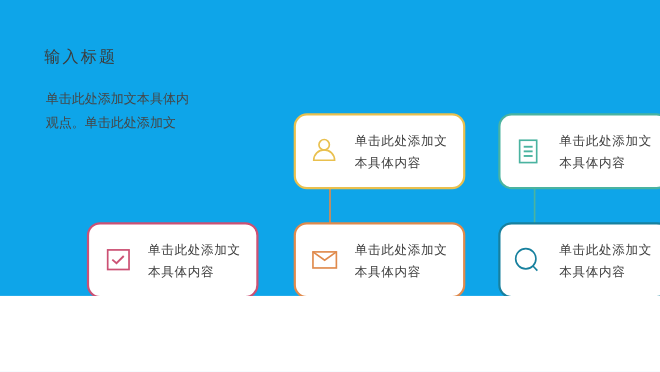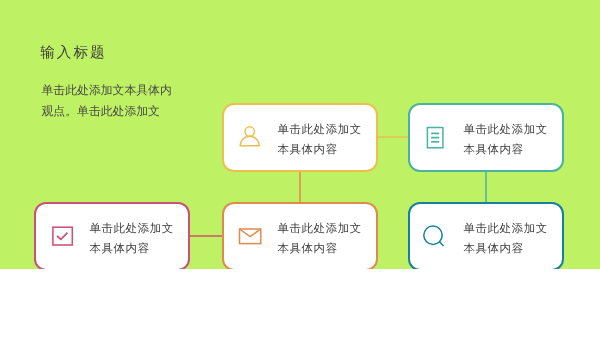--- a/index.html
+++ b/index.html
@@ -1,31 +1,31 @@
 <!DOCTYPE html>
 <html><head>
 <meta charset="utf-8">
 <style>
   html,body{margin:0;padding:0;background:#ffffff;}
   body{width:600px;height:338px;overflow:hidden;
        font-family:"Liberation Sans","DejaVu Sans",sans-serif;
        -webkit-font-smoothing:antialiased;}
-  .slide{position:relative;width:600px;height:269px;background:#bef264;overflow:hidden;}
+  .slide{position:relative;width:600px;height:269px;background:#0ea5e9;overflow:hidden;}
 
   .title{position:absolute;left:40.3px;top:43.7px;font-size:14.6px;line-height:16px;
          color:#3c3c3c;letter-spacing:1.95px;white-space:nowrap;font-weight:400;}
 
   .body-text{position:absolute;left:41.5px;top:80.4px;
              font-size:11.85px;line-height:20.6px;color:#464646;letter-spacing:0;white-space:nowrap;}
   .body-text .bl{display:block;}
 
   .diagram{position:absolute;left:0;top:0;width:600px;height:338px;}
 
   .node{position:absolute;box-sizing:border-box;border-style:solid;border-width:2px;
-        border-radius:12px;background:#fff;display:flex;align-items:center;z-index:2;}
+        border-radius:12px;background:#fff;display:flex;align-items:center;z-index:2;margin-left:45px;}
   .node .ico{width:26px;height:26px;flex:0 0 26px;margin-left:11px;position:relative;}
   .node .ico svg{display:block;width:26px;height:26px;overflow:visible;}
   .node .txt{margin-left:16.5px;font-size:11.45px;line-height:20.1px;color:#3d3d3d;
              letter-spacing:0.6px;position:relative;top:1.4px;white-space:nowrap;}
   .node .txt .tl{display:block;}
 </style>
 </head>
 <body>
 
 <div class="slide">

